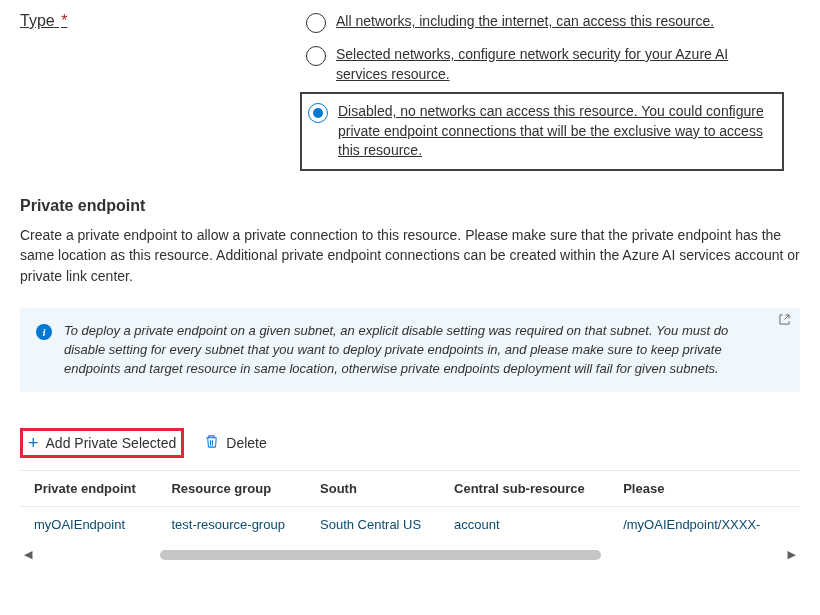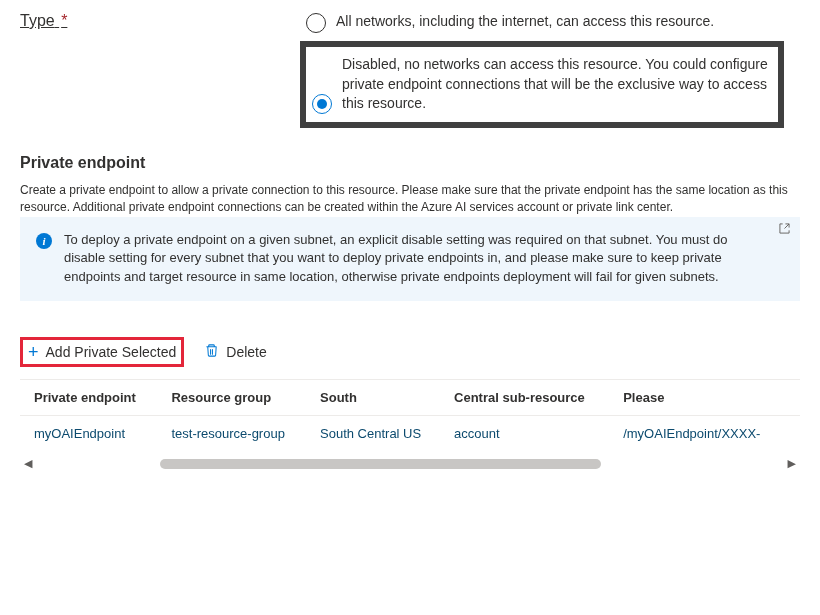--- a/index.html
+++ b/index.html
@@ -22,71 +22,71 @@
   }
   .required { color: #a4262c; margin-left: 2px; }
   .radio-group { flex: 1; max-width: 484px; }
   .radio-option {
     display: flex;
     align-items: flex-start;
     padding: 6px 6px;
     gap: 10px;
   }
   .radio-option.highlighted {
-    border: 6px solid #404040;
+    border: 2px solid #404040;
     margin-top: 2px;
     padding: 8px 6px;
-    align-items: flex-end;
   }
   .radio-outer {
     width: 20px; height: 20px;
     border-radius: 50%;
     border: 1px solid #323130;
     display: flex; align-items: center; justify-content: center;
     flex-shrink: 0;
     margin-top: 1px;
   }
   .radio-outer.selected { border-color: #0078d4; }
   .radio-inner {
     width: 10px; height: 10px;
     border-radius: 50%;
     background: #0078d4;
   }
-  .radio-text { font-size: 14px; line-height: 1.4; color: #323130; }
+  .radio-text { font-size: 14px; line-height: 1.4; color: #323130; text-decoration: underline; }
   h3.section-title {
     font-size: 16px;
     font-weight: 600;
     margin-top: 26px;
     margin-bottom: 10px;
   }
   .section-desc {
-    font-size: 12px;
+    font-size: 14px;
     line-height: 1.45;
     color: #323130;
+    margin-bottom: 22px;
   }
   .info-box {
     background: #eff6fc;
     padding: 14px 14px 14px 16px;
     display: flex;
     gap: 12px;
     align-items: flex-start;
     position: relative;
   }
   .info-icon {
     width: 16px; height: 16px;
     border-radius: 50%;
     background: #0078d4;
     color: #fff;
     display: flex; align-items: center; justify-content: center;
     font-size: 11px; font-weight: 700; font-style: italic;
     font-family: Georgia, serif;
     flex-shrink: 0;
     margin-top: 2px;
   }
-  .info-text { font-size: 13px; line-height: 1.45; color: #323130; padding-right: 18px; }
+  .info-text { font-size: 13px; line-height: 1.45; color: #323130; padding-right: 18px; font-style: italic; }
   .ext-link-icon {
     position: absolute;
     top: 6px; right: 10px;
     font-size: 11px;
     color: #605e5c;
   }
   .toolbar {
     display: flex;
     align-items: center;
     gap: 14px;
@@ -162,20 +162,24 @@
 
 <div class="form-row">
   <div class="form-label">
     <span>Type</span>
     <span class="required">*</span>
   </div>
   <div class="radio-group">
     <label class="radio-option">
       <span class="radio-outer"></span>
       <span class="radio-text">All networks, including the internet, can access this resource.</span>
+    </label>
+    <label class="radio-option">
+      <span class="radio-outer"></span>
+      <span class="radio-text">Selected networks, configure network security for your Azure AI services resource.</span>
     </label>
     <label class="radio-option highlighted">
       <span class="radio-outer selected">
           <span class="radio-inner"></span>
         </span>
       <span class="radio-text">Disabled, no networks can access this resource. You could configure private endpoint connections that will be the exclusive way to access this resource.</span>
     </label>
   </div>
 </div>
 

